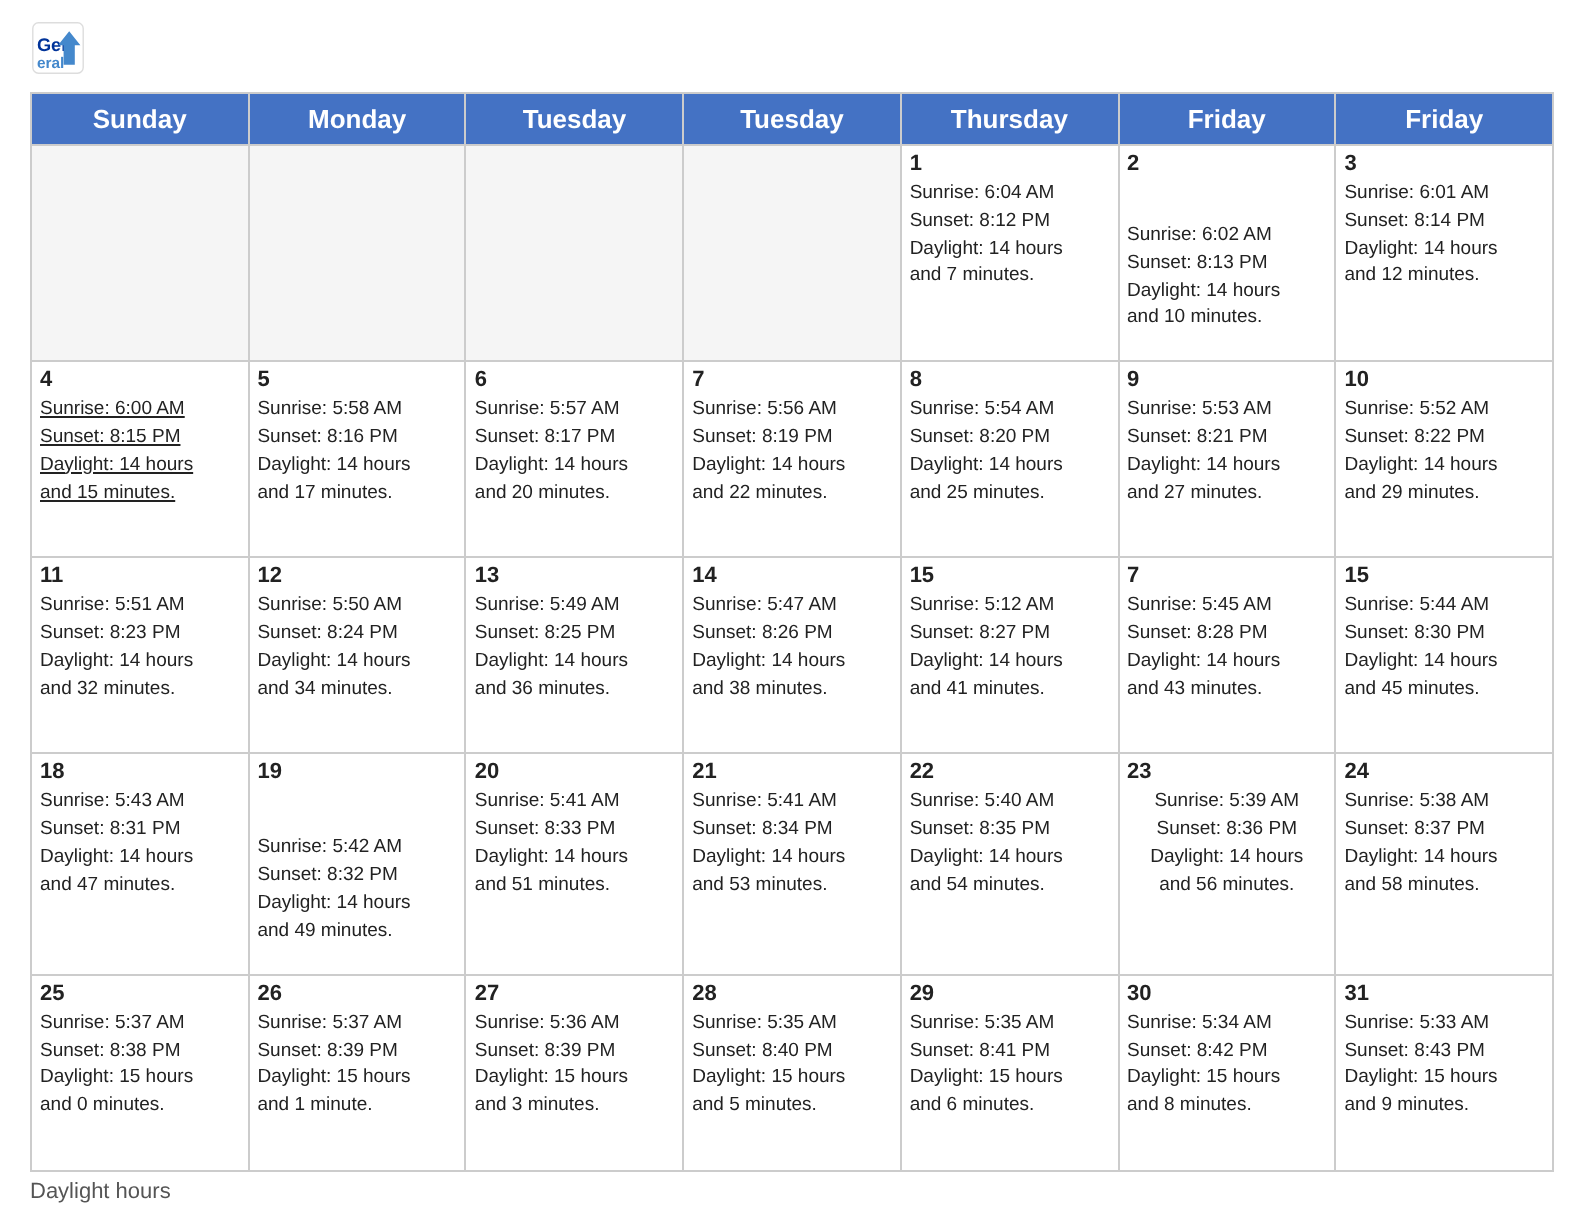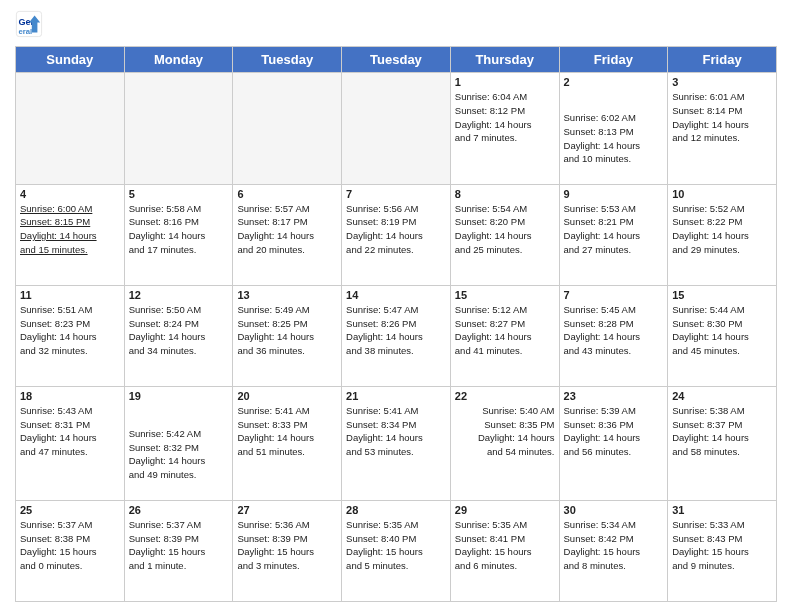--- a/index.html
+++ b/index.html
@@ -276,28 +276,28 @@
           </td>
           <td>
             <span class="day-number">21</span>
             <div class="day-info" style="white-space: pre-line;">Sunrise: 5:41 AM
 Sunset: 8:34 PM
 Daylight: 14 hours
 and 53 minutes.</div>
           </td>
           <td>
             <span class="day-number">22</span>
-            <div class="day-info" style="white-space: pre-line; text-align: right;">Sunrise: 5:40 AM
+            <div class="day-info" style="white-space: pre-line;">Sunrise: 5:40 AM
 Sunset: 8:35 PM
 Daylight: 14 hours
 and 54 minutes.</div>
           </td>
           <td>
             <span class="day-number">23</span>
-            <div class="day-info" style="white-space: pre-line;">Sunrise: 5:39 AM
+            <div class="day-info" style="white-space: pre-line; text-align: center;">Sunrise: 5:39 AM
 Sunset: 8:36 PM
 Daylight: 14 hours
 and 56 minutes.</div>
           </td>
           <td>
             <span class="day-number">24</span>
             <div class="day-info" style="white-space: pre-line;">Sunrise: 5:38 AM
 Sunset: 8:37 PM
 Daylight: 14 hours
 and 58 minutes.</div>
@@ -350,13 +350,14 @@
             <span class="day-number">31</span>
             <div class="day-info" style="white-space: pre-line;">Sunrise: 5:33 AM
 Sunset: 8:43 PM
 Daylight: 15 hours
 and 9 minutes.</div>
           </td>
         </tr>
       </tbody>
   </table>
 
+  <div class="footer-note">Daylight hours</div>
 </div>
 
 </body></html>

